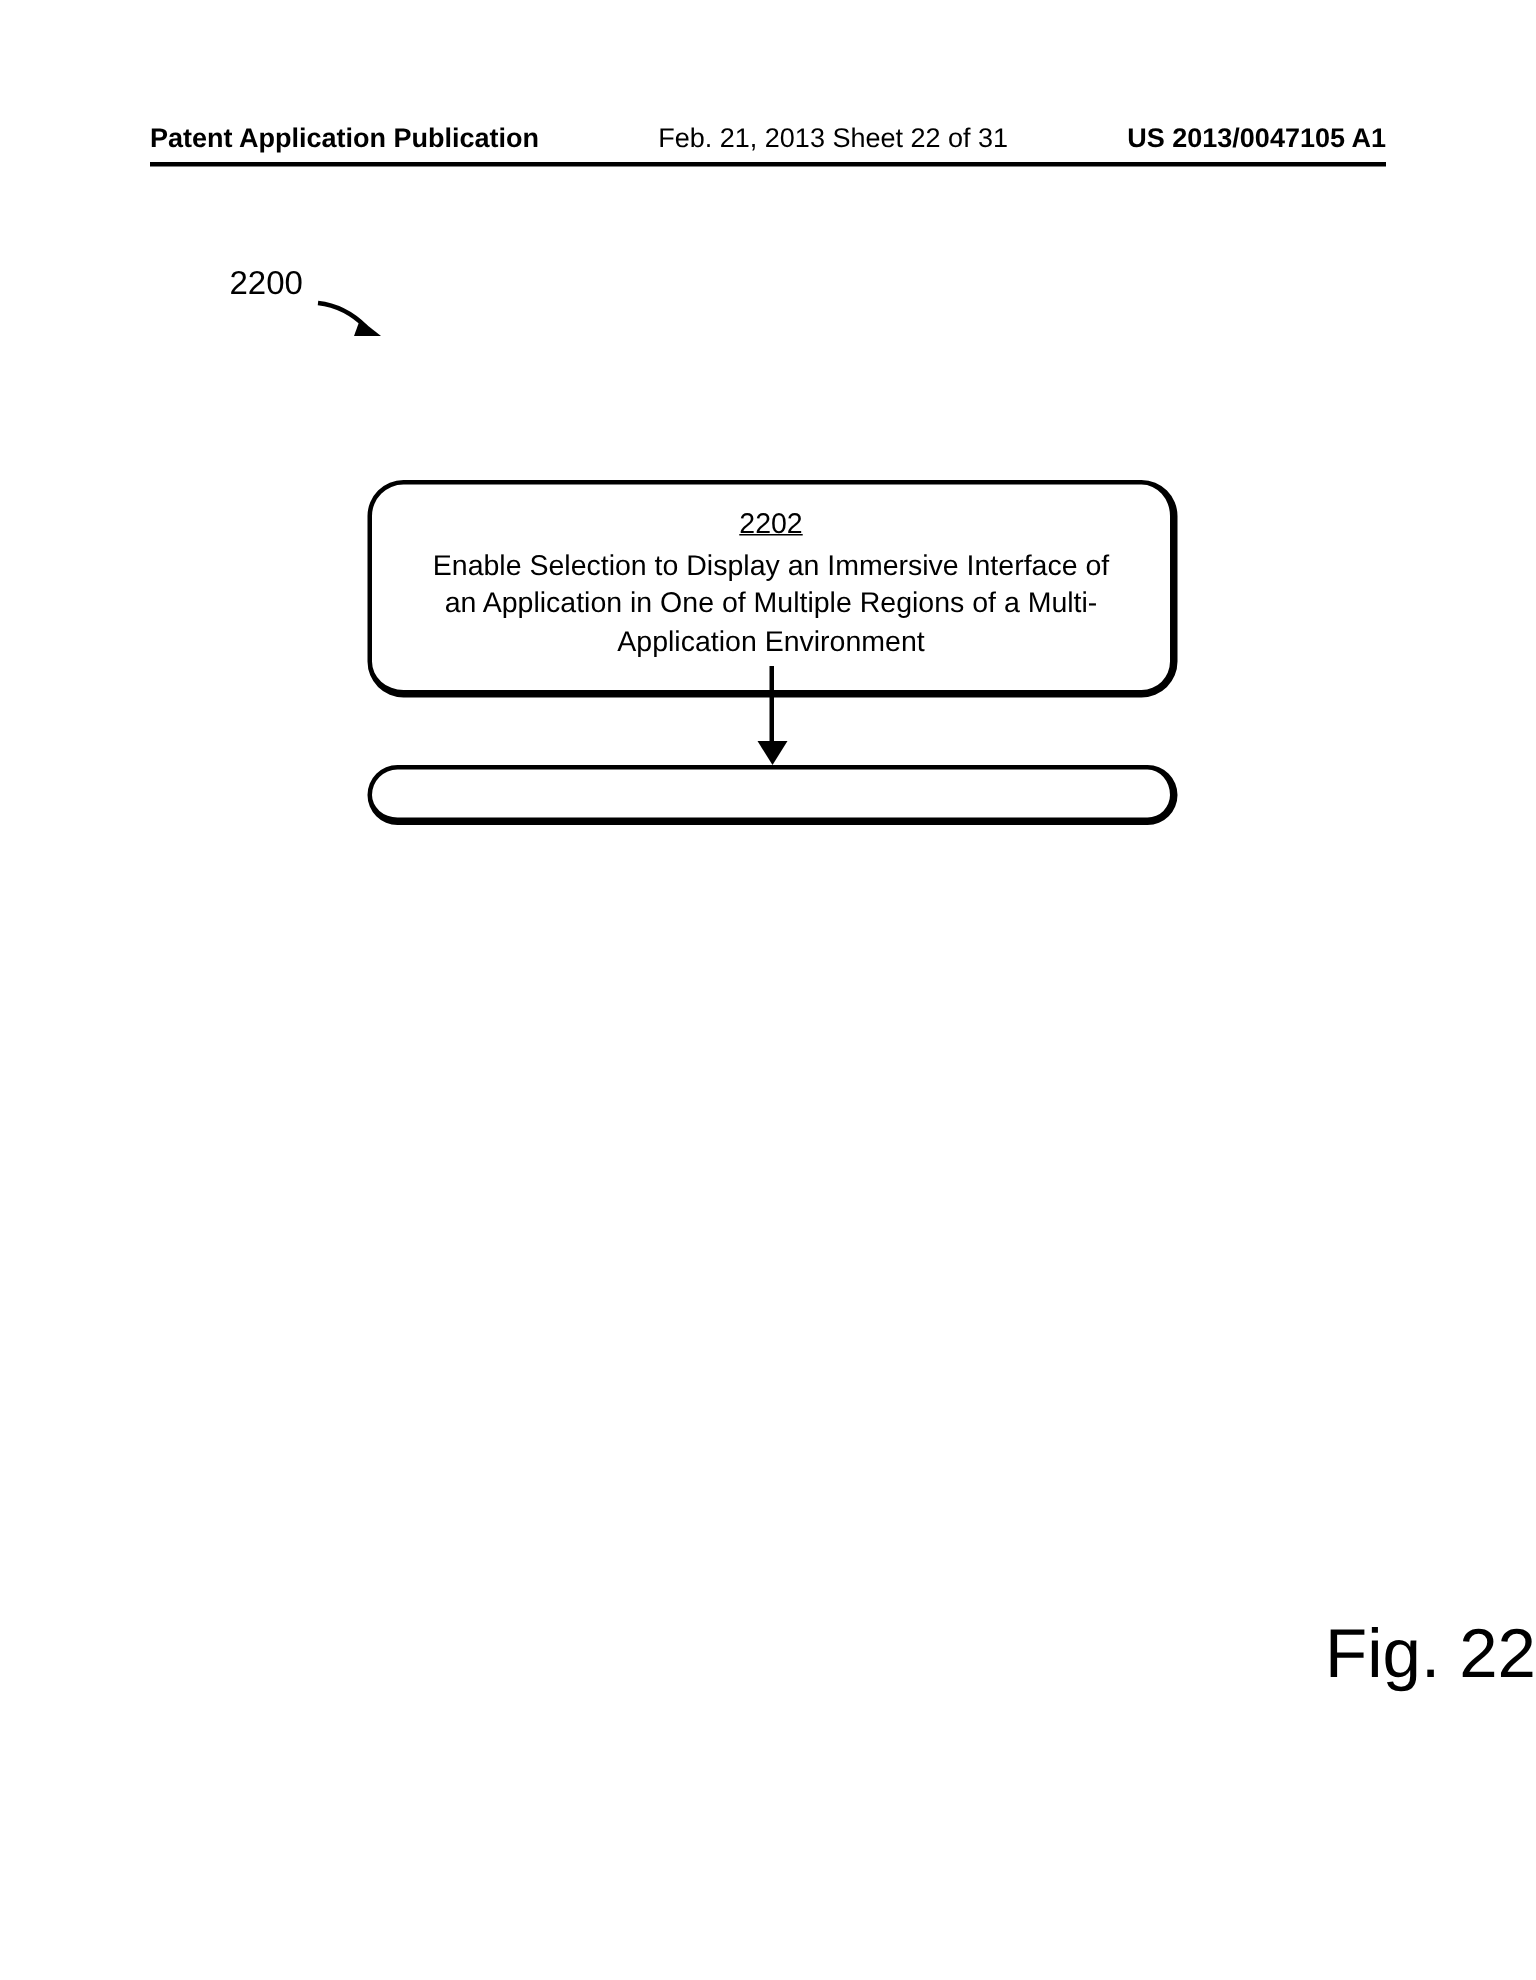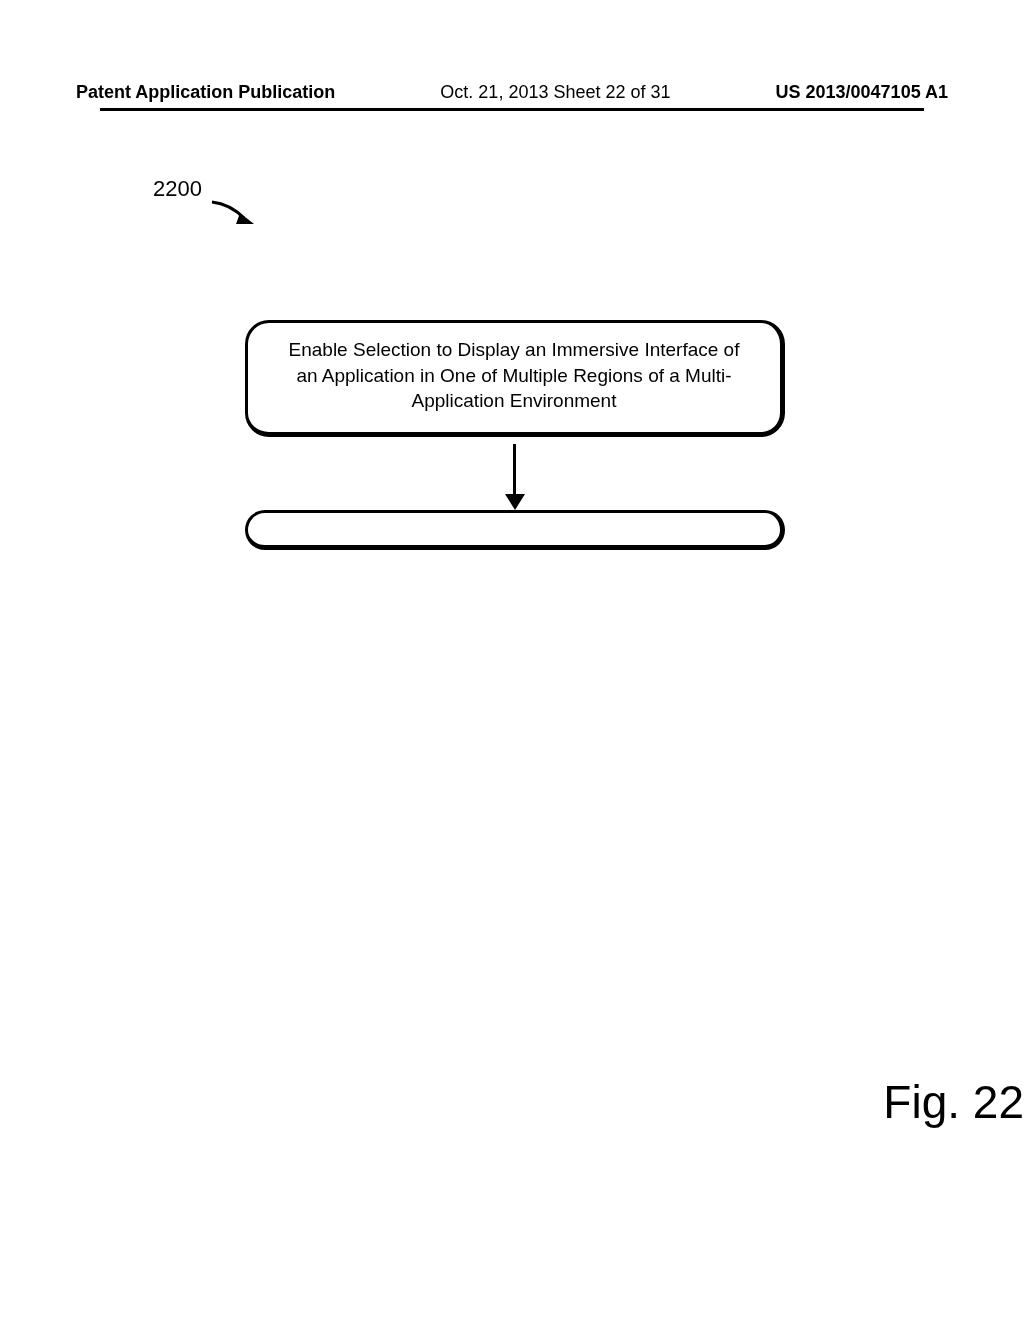--- a/index.html
+++ b/index.html
@@ -10,21 +10,21 @@
     font-family: Arial, Helvetica, sans-serif;
     background: #fff;
     color: #000;
     position: relative;
   }
   .header {
     position: absolute;
     top: 82px;
     left: 0;
     width: 100%;
-    padding: 0 76px;
+    padding: 0 100px;
     box-sizing: border-box;
     display: flex;
     justify-content: space-between;
     font-size: 18px;
   }
   .header .pub-type { font-weight: bold; }
   .header .date-sheet { font-weight: normal; }
   .header .pub-number { font-weight: bold; }
   .header-line {
     position: absolute;
@@ -94,32 +94,33 @@
     width: 100%;
     text-align: right;
     font-size: 46px;
   }
 </style>
 </head>
 <body>
 
 <div class="header">
   <span class="pub-type">Patent Application Publication</span>
-  <span class="date-sheet">Oct. 21, 2013  Sheet 22 of 31</span>
+  <span class="date-sheet">Feb. 21, 2013  Sheet 22 of 31</span>
   <span class="pub-number">US 2013/0047105 A1</span>
 </div>
 <div class="header-line"></div>
 
 <div class="ref-label">2200</div>
 <svg class="ref-arrow" width="50" height="30">
   <path d="M2 4 Q 20 6 34 20" stroke="#000" stroke-width="3" fill="none"></path>
   <polygon points="30,15 44,26 26,26" fill="#000"></polygon>
 </svg>
 
 <div id="box1" class="flow-box">
+  <span class="step-num">2202</span>
   <span>Enable Selection to Display an Immersive Interface of an Application in One of Multiple Regions of a Multi-Application Environment</span>
 </div>
 
 <div class="connector"></div>
 <div class="arrowhead"></div>
 
 <div id="box2" class="flow-box">
 </div>
 
 <div class="fig-label">Fig. 22</div>

